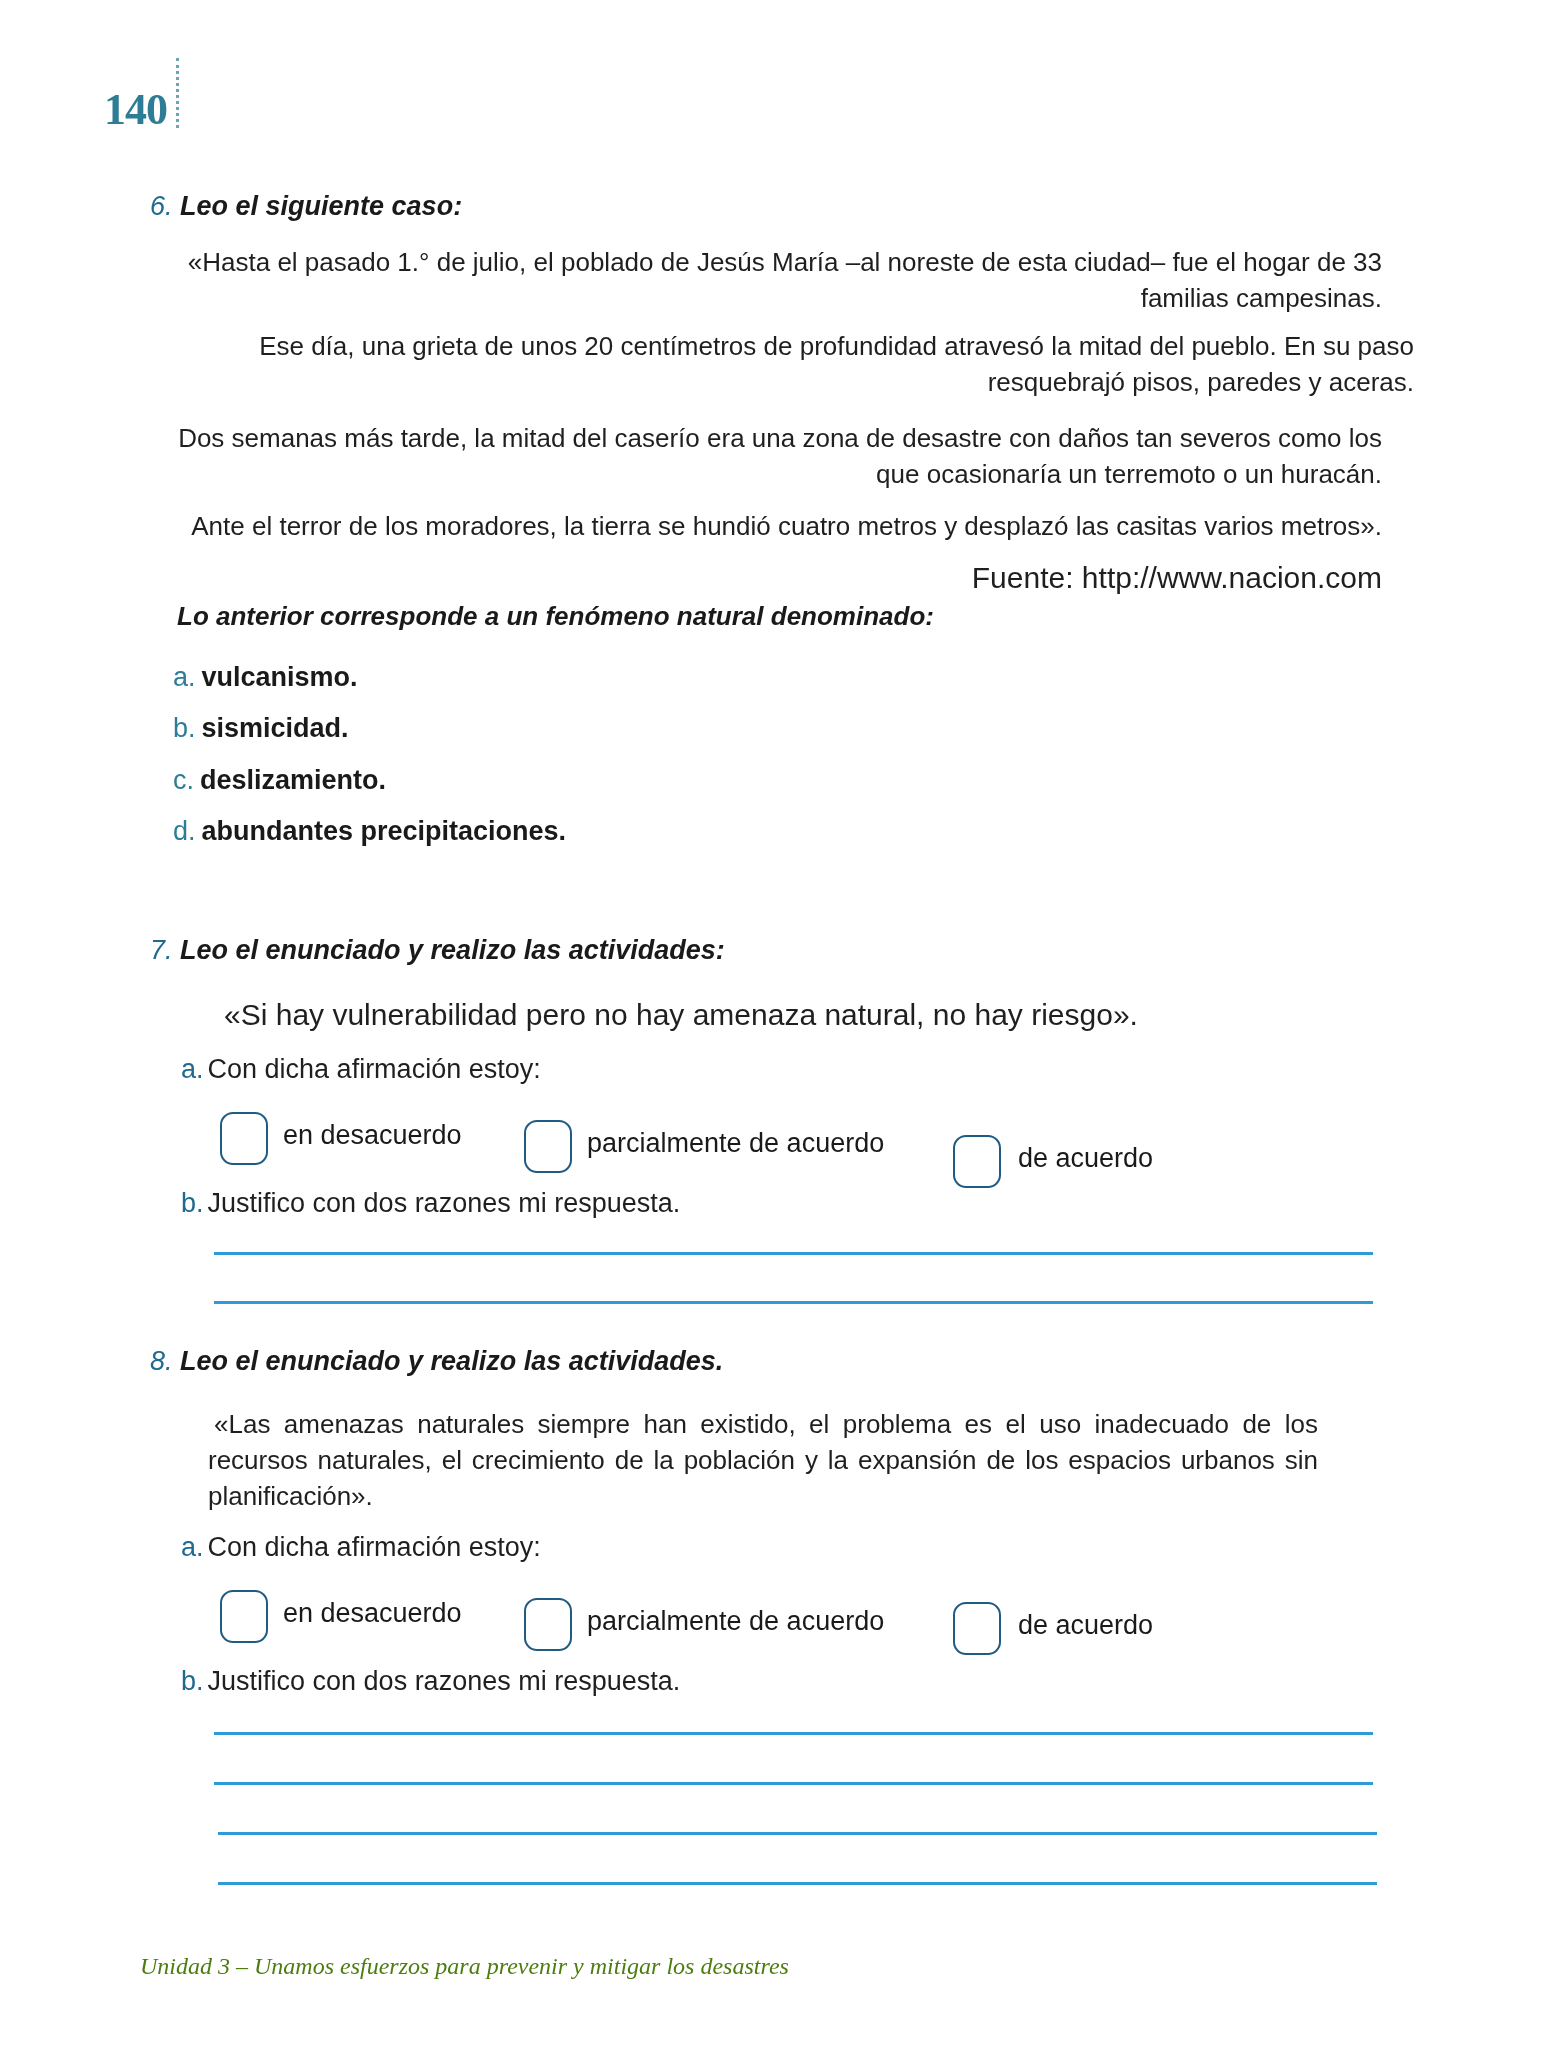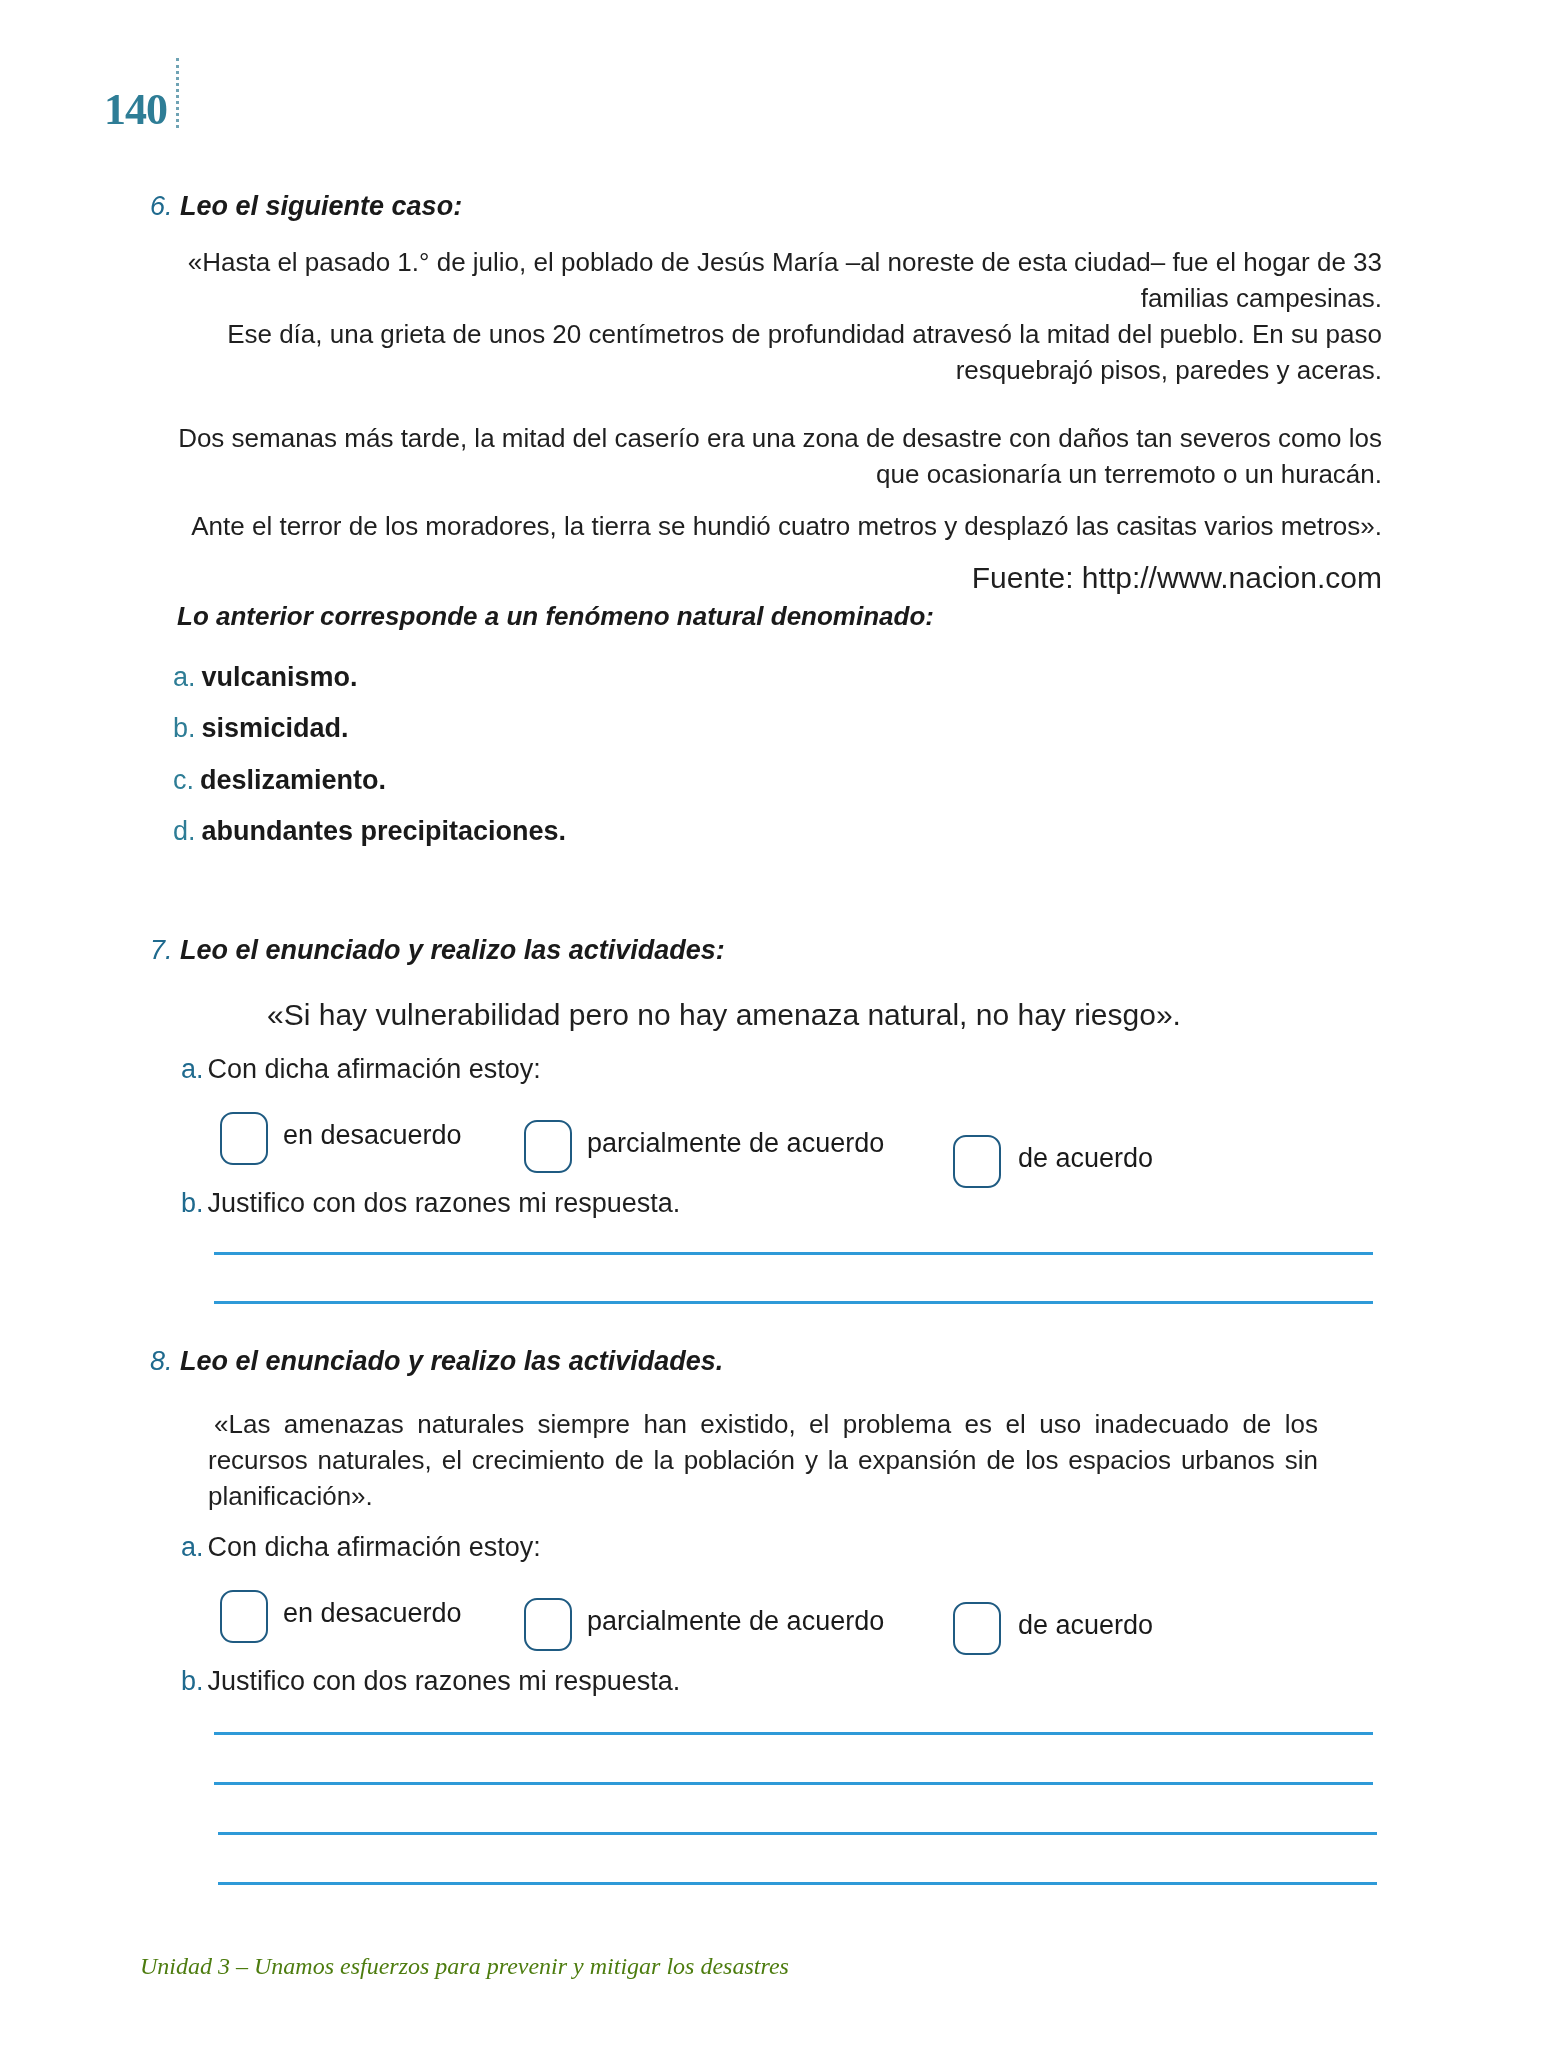--- a/index.html
+++ b/index.html
@@ -31,21 +31,21 @@
 
 <div class="abs page-num">140</div>
 <div class="abs dotline"></div>
 
 <div class="abs qhead" style="left:150px; top:191px;">
   <span class="qnum">6.</span>
   <span>Leo el siguiente caso:</span>
 </div>
 
 <div class="para" style="top:244px;">«Hasta el pasado 1.° de julio, el poblado de Jesús María –al noreste de esta ciudad– fue el hogar de 33 familias campesinas.</div>
-<div class="para" style="top:316px;">Ese día, una grieta de unos 20 centímetros de profundidad atravesó la mitad del pueblo. En su paso resquebrajó pisos, paredes y aceras.</div>
+<div class="para" style="top:328px;margin-left:32px;">Ese día, una grieta de unos 20 centímetros de profundidad atravesó la mitad del pueblo. En su paso resquebrajó pisos, paredes y aceras.</div>
 <div class="para" style="top:420px;">Dos semanas más tarde, la mitad del caserío era una zona de desastre con daños tan severos como los que ocasionaría un terremoto o un huracán.</div>
 <div class="para" style="top:508px; white-space:nowrap;">Ante el terror de los moradores, la tierra se hundió cuatro metros y desplazó las casitas varios metros».</div>
 
 <div class="abs body" style="right:182px; top:561px;">Fuente: http://www.nacion.com</div>
 
 <div class="abs qhead" style="left:177px; top:601px; font-size:26px;">Lo anterior corresponde a un fenómeno natural denominado:</div>
 
 <div class="abs opt" style="left:173px; top:662px;">
   <span class="optletter">a.</span><span>vulcanismo.</span>
 </div>
@@ -57,21 +57,21 @@
 </div>
 <div class="abs opt" style="left:173px; top:816px;">
   <span class="optletter">d.</span><span>abundantes precipitaciones.</span>
 </div>
 
 <div class="abs qhead" style="left:150px; top:935px;">
   <span class="qnum">7.</span>
   <span>Leo el enunciado y realizo las actividades:</span>
 </div>
 
-<div class="abs body" style="left:224px; top:998px;margin-left:43px;">«Si hay vulnerabilidad pero no hay amenaza natural, no hay riesgo».</div>
+<div class="abs body" style="left:224px; top:998px;">«Si hay vulnerabilidad pero no hay amenaza natural, no hay riesgo».</div>
 
 <div class="abs body" style="left:181px; top:1054px; font-size:27px;">
   <span class="subletter">a.</span><span>Con dicha afirmación estoy:</span>
 </div>
 
 <div class="checkbox" style="left:220px; top:1112px;"></div>
 <div class="abs cblabel" style="left:283px; top:1120px;">en desacuerdo</div>
 
 <div class="checkbox" style="left:524px; top:1120px;"></div>
 <div class="abs cblabel" style="left:587px; top:1128px;">parcialmente de acuerdo</div>

